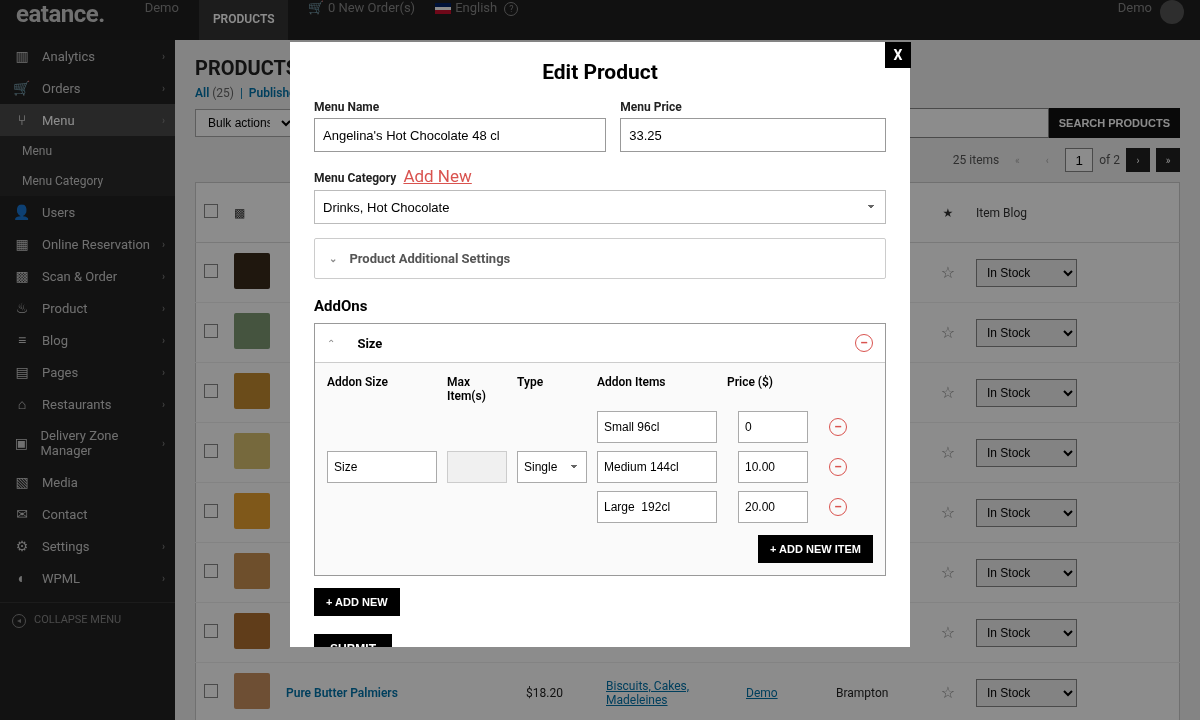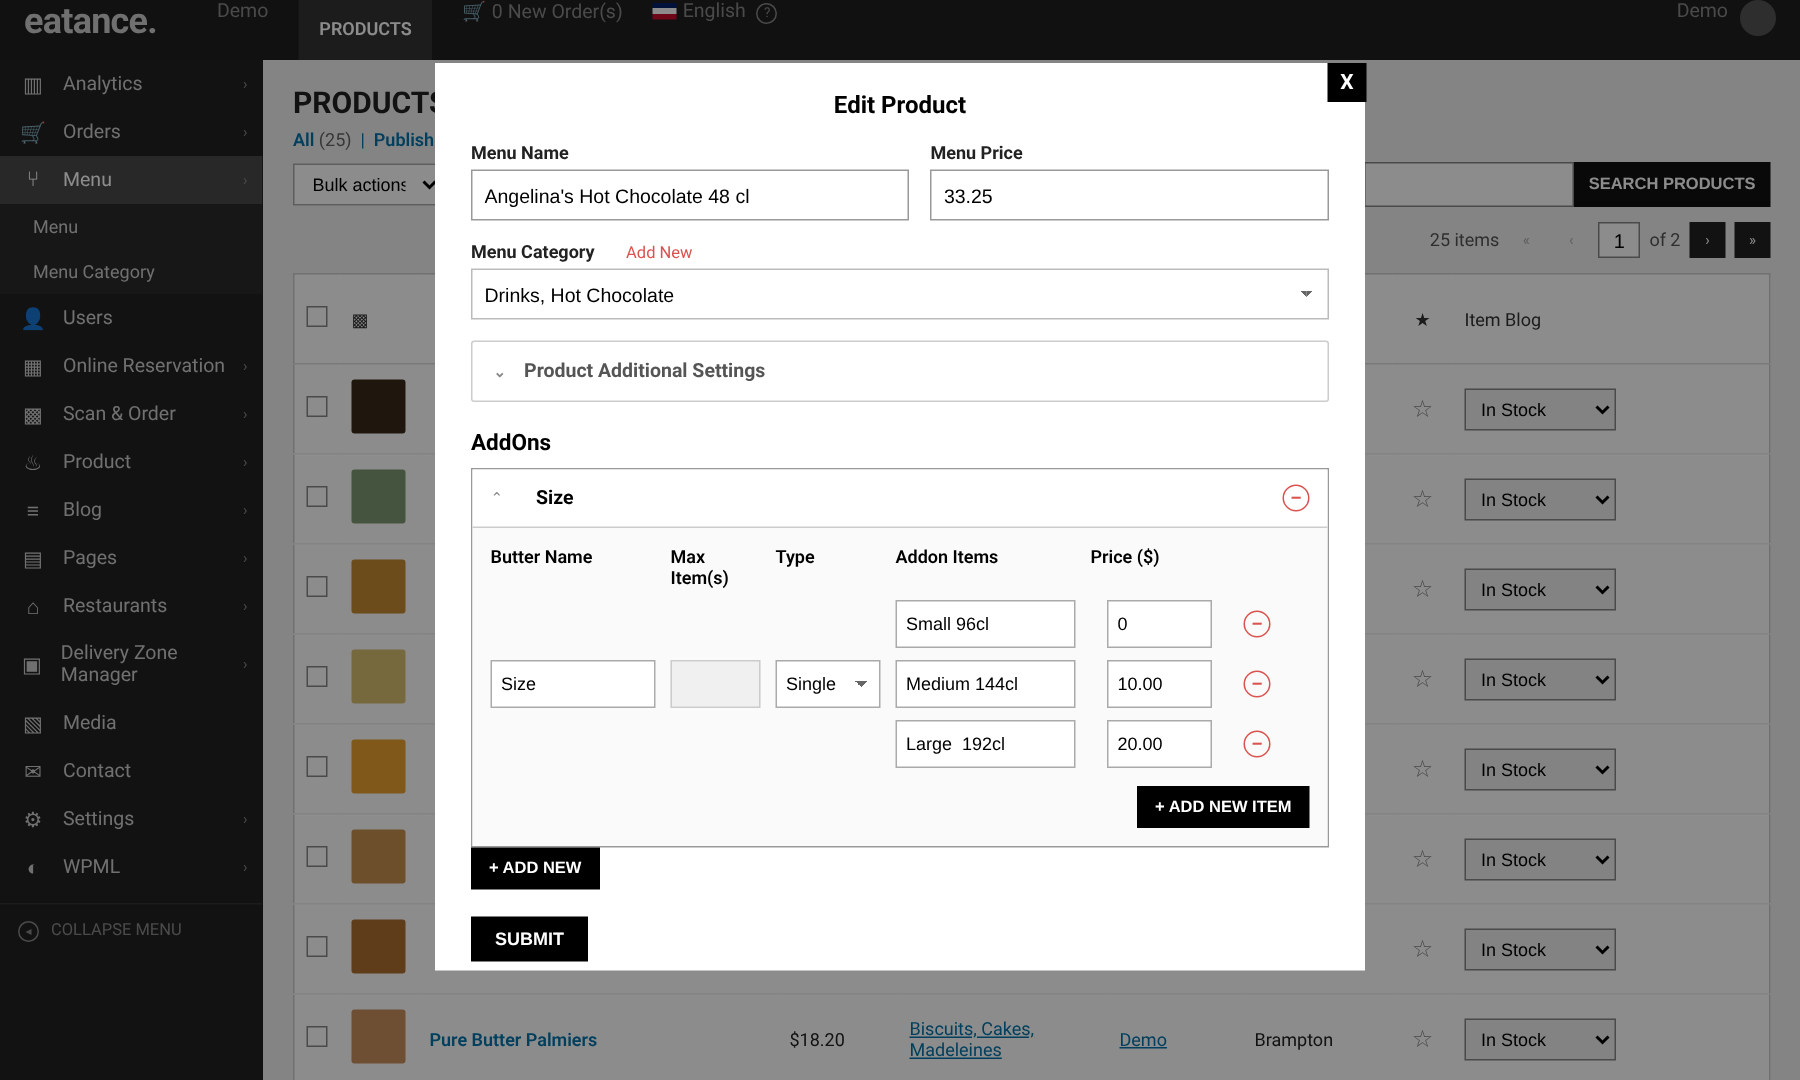--- a/index.html
+++ b/index.html
@@ -53,25 +53,25 @@
 .link { color: #0073aa; text-decoration: none; font-weight: 600; }
 .link.u { text-decoration: underline; font-weight: 400; }
 .stock-select { height: 28px; width: 101px; border: 1px solid #888; padding: 0 6px; font-size: 12px; }
 .star-icon { font-size: 16px; color: #888; }
 
 
 .modal-backdrop { position: absolute; inset: 0; background: rgba(0,0,0,0.45); display: flex; align-items: flex-start; justify-content: center; padding-top: 42px; }
 .modal { width: 620px; max-height: 605px; background: #fff; position: relative; display: flex; flex-direction: column; }
 .modal-scroll { overflow-y: auto; padding: 18px 24px 24px; }
 .modal-close { position: absolute; top: 0; right: -1px; width: 26px; height: 26px; background: #000; color: #fff; display: flex; align-items: center; justify-content: center; font-size: 14px; font-weight: 700; cursor: pointer; z-index: 2; }
-.modal h2 { text-align: center; font-size: 16px; font-weight: 700; margin-bottom: 16px; }
+.modal h2 { text-align: center; font-size: 21px; font-weight: 700; margin-bottom: 16px; }
 .form-row { display: flex; gap: 14px; margin-bottom: 14px; }
 .form-field { flex: 1; }
 .form-label { font-size: 12px; font-weight: 700; color: #222; margin-bottom: 4px; display: block; }
-.form-label .addnew { font-weight: 400; font-size: 11px; color: #d9534f; margin-left: 18px; cursor: pointer; }
+.form-label .addnew { font-weight: 400; font-size: 17px; color: #d9534f; margin-left: 4px; text-decoration: underline; cursor: pointer; }
 .form-input { width: 100%; height: 34px; border: 1px solid #999; padding: 0 8px; font-size: 13px; }
 .form-select { width: 100%; height: 34px; border: 1px solid #bbb; padding: 0 8px; font-size: 13px; background: #fff; position: relative; appearance: none; background-image: linear-gradient(45deg, transparent 50%, #666 50%), linear-gradient(135deg, #666 50%, transparent 50%); background-position: calc(100% - 14px) 14px, calc(100% - 10px) 14px; background-size: 4px 4px, 4px 4px; background-repeat: no-repeat; }
 .card { border: 1px solid #ccc; border-radius: 2px; margin-bottom: 14px; }
 .card-header { padding: 12px 14px; display: flex; align-items: center; font-size: 13px; font-weight: 700; color: #555; cursor: pointer; }
 .chevron { margin-right: 12px; font-size: 10px; color: #888; }
 .section-title { font-size: 15px; font-weight: 700; margin: 18px 0 8px; }
 
 .addon-card { border: 1px solid #999; }
 .addon-header { display: flex; align-items: center; padding: 10px 12px; border-bottom: 1px solid #ccc; background: #fff; }
 .addon-header .title { font-weight: 700; font-size: 13px; margin-left: 10px; }
@@ -86,21 +86,21 @@
 .addon-row { display: flex; gap: 10px; margin-bottom: 8px; align-items: center; }
 .addon-input { height: 32px; border: 1px solid #aaa; padding: 0 6px; font-size: 12px; background: #fff; }
 .addon-input.sm1 { width: 110px; }
 .addon-input.sm2 { width: 60px; background: #f0f0f0; border-color: #ccc; }
 .addon-input.sm3 { width: 70px; appearance: none; background: #fff; background-image: linear-gradient(45deg, transparent 50%, #666 50%), linear-gradient(135deg, #666 50%, transparent 50%); background-position: calc(100% - 12px) 13px, calc(100% - 8px) 13px; background-size: 4px 4px; background-repeat: no-repeat; padding-right: 20px; }
 .addon-input.sm4 { width: 120px; }
 .addon-input.sm5 { width: 70px; }
 .addon-items-col { display: flex; flex-direction: column; gap: 8px; }
 .item-row { display: flex; gap: 21px; align-items: center; }
 .add-new-item { background: #000; color: #fff; font-size: 11px; font-weight: 700; padding: 8px 12px; border: none; float: right; margin-top: 4px; cursor: pointer; }
-.add-new-group { background: #000; color: #fff; font-size: 11px; font-weight: 700; padding: 8px 12px; border: none; cursor: pointer; }
+.add-new-group { background: #000; color: #fff; font-size: 11px; font-weight: 700; padding: 8px 12px; border: none; margin-top: 12px; cursor: pointer; }
 .submit-btn { background: #000; color: #fff; font-size: 12px; font-weight: 700; padding: 8px 16px; border: none; margin-top: 18px; cursor: pointer; }
 .clearfix::after { content: ''; display: block; clear: both; }
 
 ::-webkit-scrollbar { width: 8px; }
 ::-webkit-scrollbar-track { background: #ddd; }
 ::-webkit-scrollbar-thumb { background: #aaa; }
 </style>
 </head>
 <body>
 
@@ -376,21 +376,21 @@
       <div class="section-title">AddOns</div>
 
       <div class="addon-card">
         <div class="addon-header">
           <span class="chevron">⌃</span>
           <span class="title">Size</span>
           <span class="remove-circle">–</span>
         </div>
         <div class="addon-body clearfix">
           <div class="addon-cols">
-            <div>Butter Name</div>
+            <div>Addon Size</div>
             <div>Max Item(s)</div>
             <div>Type</div>
             <div>Addon Items</div>
             <div>Price ($)</div>
           </div>
 
           <div class="addon-row">
             <input class="addon-input sm1" value="Size" style="">
             <input class="addon-input sm2" disabled="" value="" style="">
             <select class="addon-input sm3"><option>Single</option></select>

